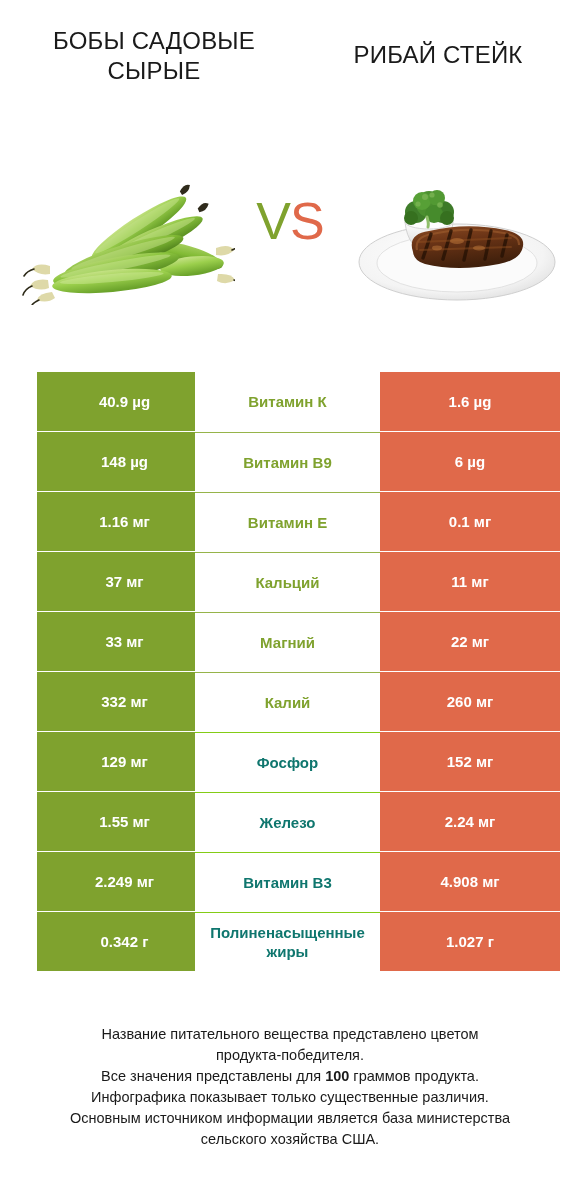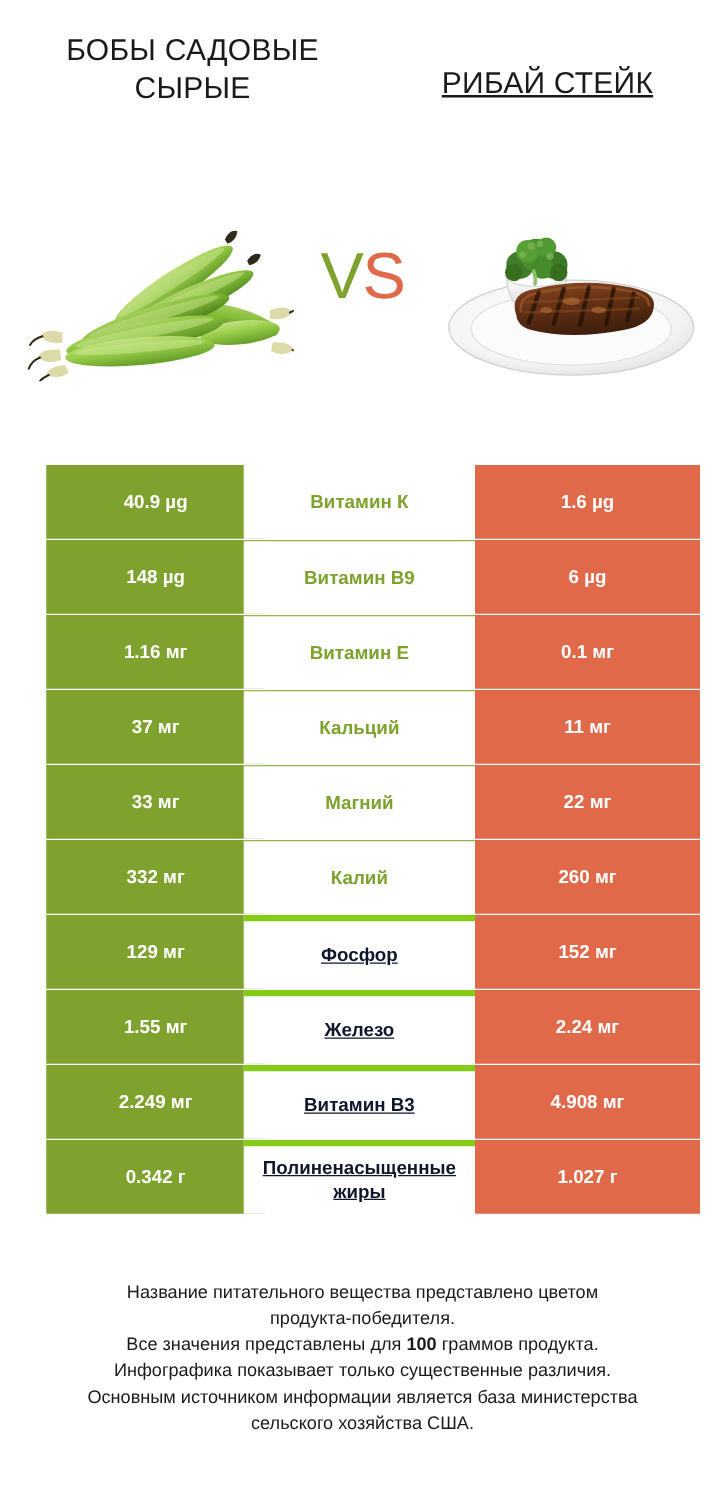--- a/index.html
+++ b/index.html
@@ -33,21 +33,21 @@
     top: 26px;
     font-size: 24px;
     line-height: 30px;
     font-weight: 400;
     color: #1a1a1a;
     text-align: center;
     letter-spacing: 0.2px;
     text-transform: uppercase;
   }
   .title-left  { left: 26px;  width: 256px; }
-  .title-right { left: 322px; width: 232px; top: 52px; text-decoration: underline; }
+  .title-right { left: 322px; width: 232px; top: 40px; }
 
   
   .hero {
     position: absolute;
     top: 150px;
     left: 0;
     width: 580px;
     height: 175px;
   }
   .hero-cell {
@@ -124,21 +124,21 @@
     justify-content: center;
     text-align: center;
     font-size: 15px;
     font-weight: 700;
     line-height: 19px;
     overflow: hidden;
     white-space: nowrap;
   }
   .cell-mid.wrap { white-space: normal; }
   .row.green-label .cell-mid { color: #7FA22E; border-top: 1px solid #96b44a; text-align: center; }
-  .row.orange-label .cell-mid { color: #0f172a; border-top: 5px solid #84cc16; text-decoration: underline; }
+  .row.orange-label .cell-mid { color: #0f766e; border-top: 1px solid #84cc16; }
   .row.first .cell-mid { border-top: none; }
 
   
   .footer {
     position: absolute;
     top: 1024px;
     left: 20px;
     width: 540px;
     text-align: center;
     font-size: 14.5px;

